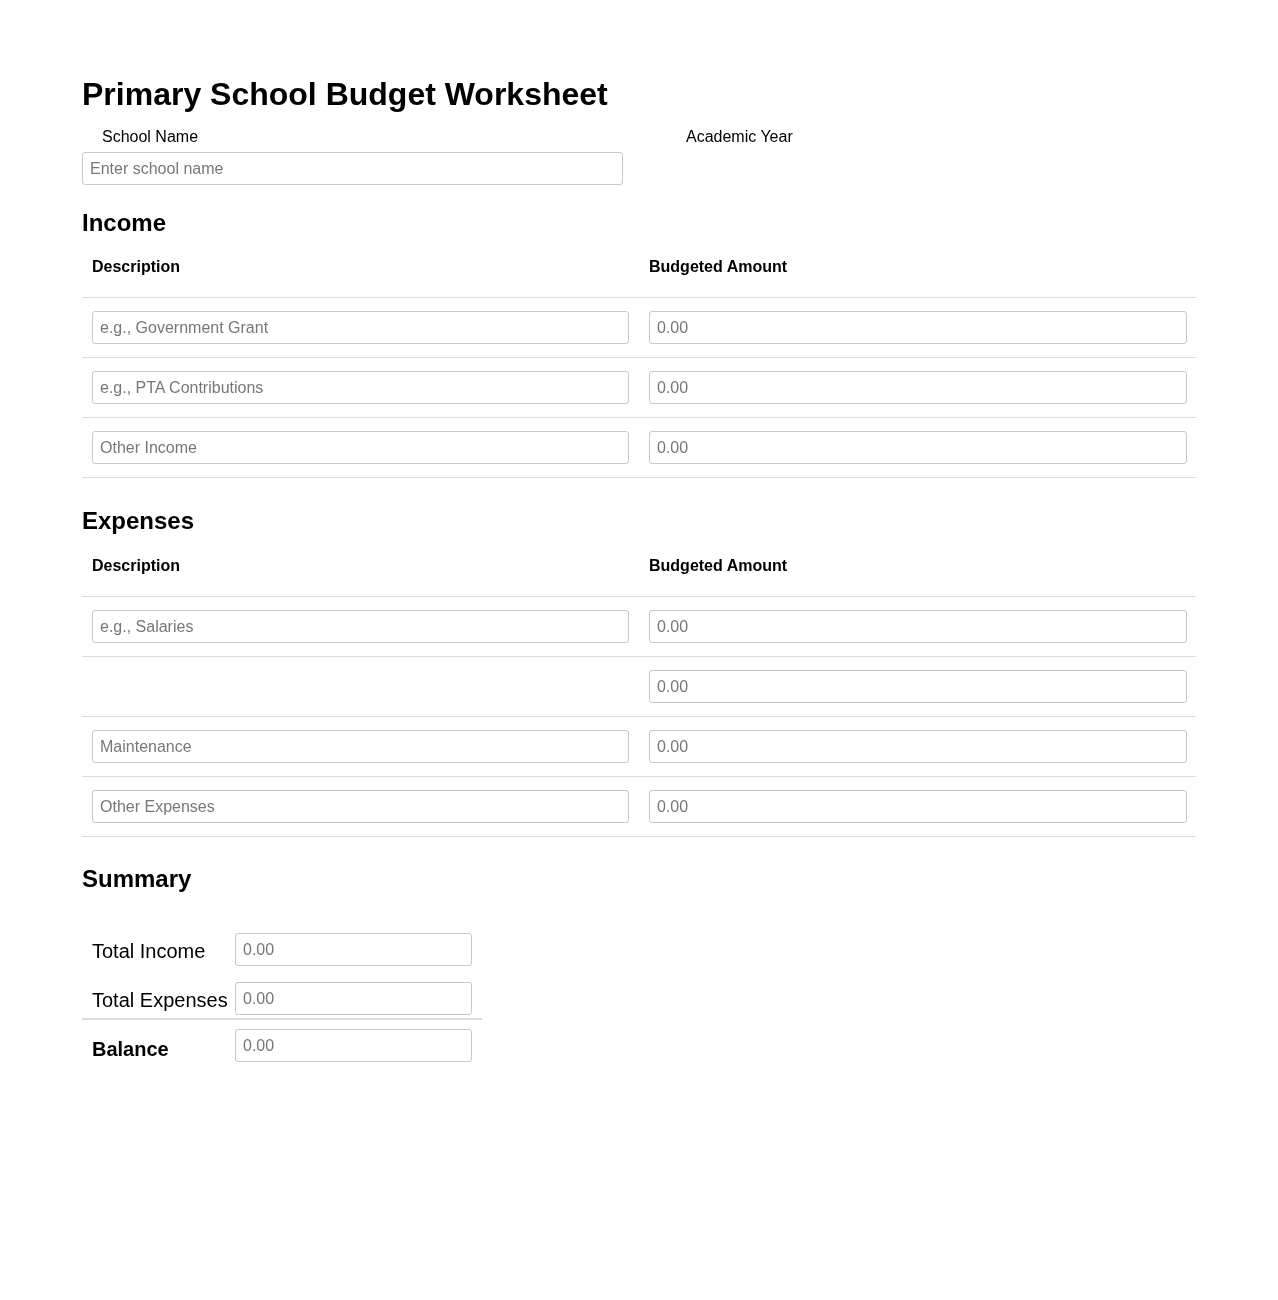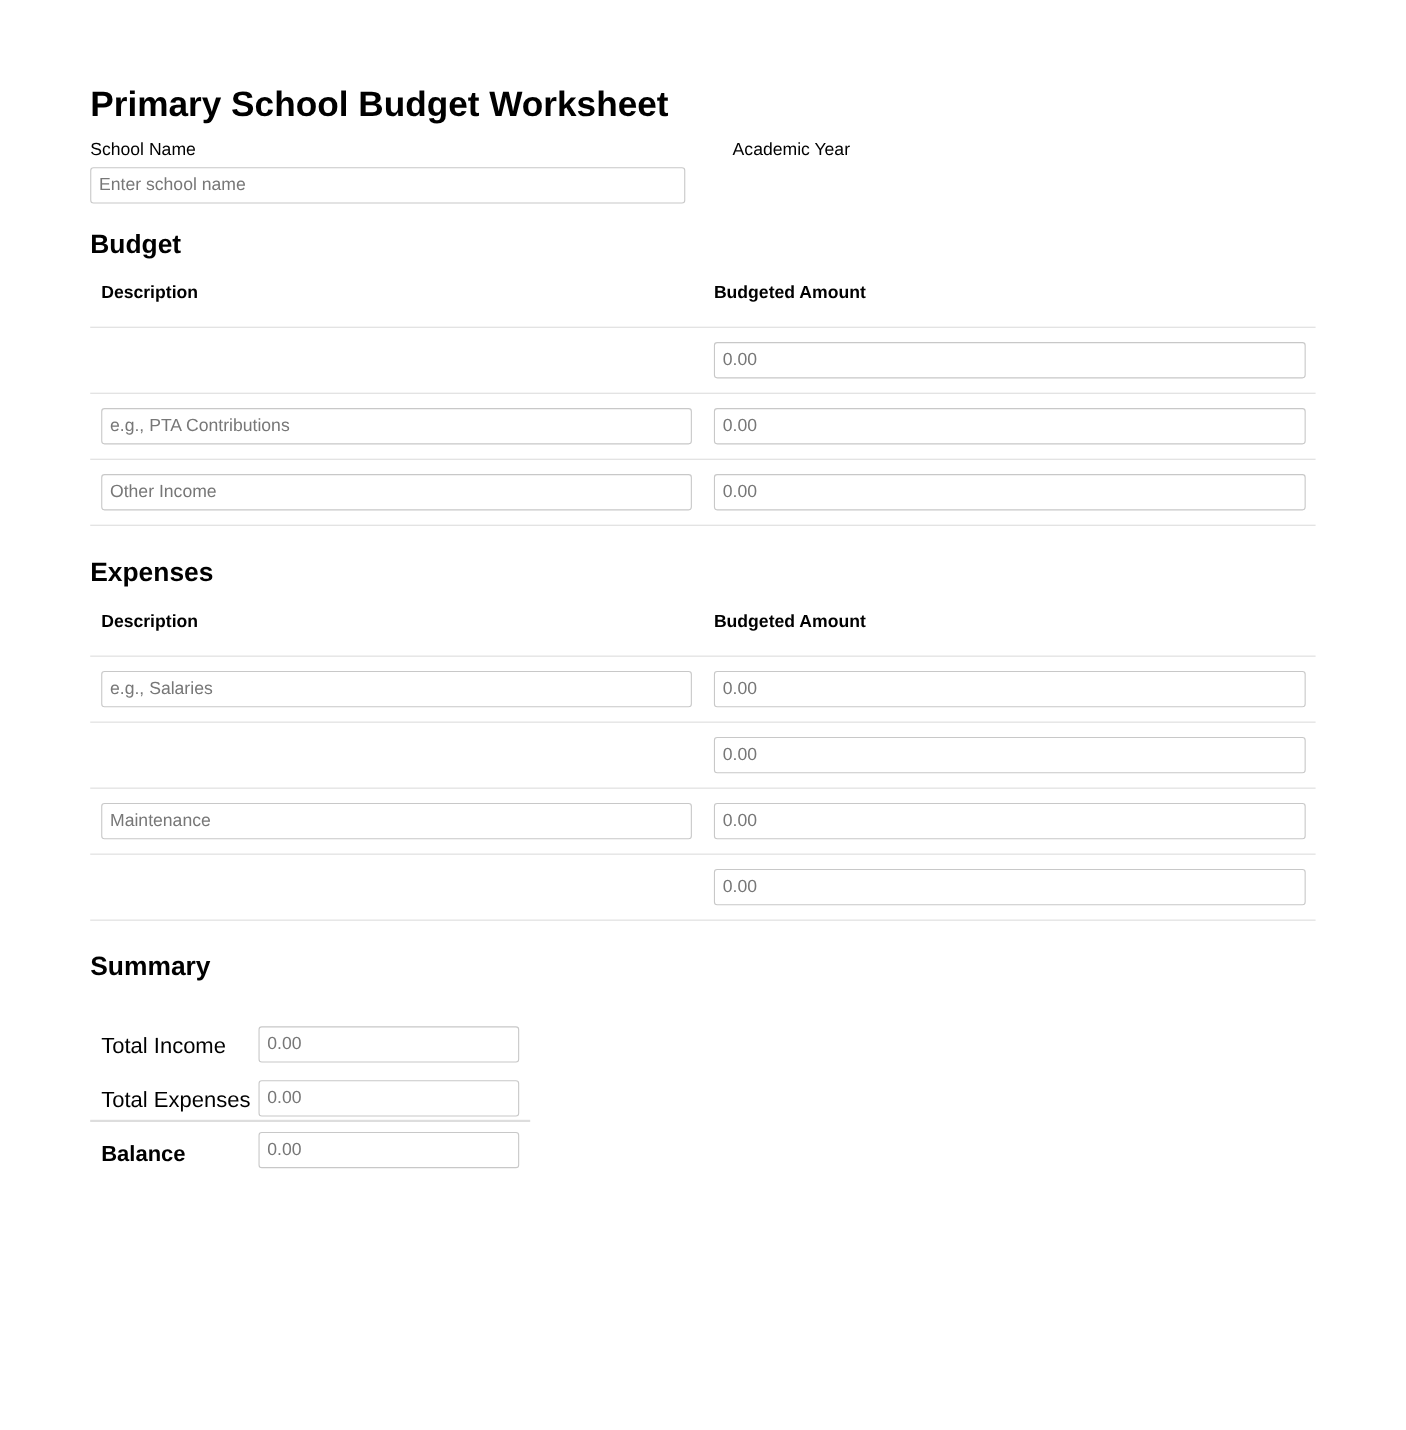--- a/index.html
+++ b/index.html
@@ -1,21 +1,21 @@
 <!DOCTYPE html>
 <html><head>
 <meta charset="utf-8">
 <style>
   html, body { margin: 0; padding: 0; background: #ffffff; }
   body { width: 1278px; height: 1300px; font-family: "Liberation Sans", sans-serif; color: #000; position: relative; }
   .page { position: absolute; left: 82px; top: 0; width: 1114px; }
   h1 { font-size: 32px; font-weight: bold; margin: 0; position: absolute; top: 74px; left: 0; line-height: 40px; text-align: right; }
   .meta { position: absolute; top: 128px; left: 0; width: 1114px; height: 60px; }
   .meta .field { position: absolute; top: 0; width: 541px; }
-  .meta .field label { display: block; font-size: 16px; line-height: 18px; margin-bottom: 6px; }
+  .meta .field label { display: block; font-size: 16px; line-height: 18px; margin-bottom: 6px; margin-left: 20px; }
   .meta .field.left { left: 0; }
   .meta .field.right { left: 584px; }
   input.txt { box-sizing: border-box; width: 100%; height: 33px; border: 1px solid #c8c8c8; border-radius: 3px; padding: 0 7px; font-family: "Liberation Sans", sans-serif; font-size: 16px; color: #1d4ed8; background: #fff; }
   input.txt::placeholder { color: #777; }
   h2 { font-size: 24px; font-weight: bold; margin: 0; position: absolute; left: 0; line-height: 28px; }
   .tbl { position: absolute; left: 0; width: 1114px; }
   .tbl .head { height: 58px; border-bottom: 1px solid #ddd; position: relative; }
   .tbl .head span { position: absolute; top: 19px; font-size: 16px; font-weight: bold; }
   .tbl .row { height: 59px; border-bottom: 1px solid #ddd; position: relative; }
   .tbl .row .c1 { position: absolute; left: 10px; top: 13px; width: 537px; }
@@ -37,27 +37,28 @@
   <div class="meta">
     <div class="field left">
       <label>School Name</label>
       <input class="txt" type="text" placeholder="Enter school name" style="">
     </div>
     <div class="field right">
       <label>Academic Year</label>
     </div>
   </div>
 
-  <h2 style="top:209px;">Budget</h2>
+  <h2 style="top:209px;">Income</h2>
   <div class="tbl" style="top:239px;">
     <div class="head">
       <span style="left:10px;">Description</span>
       <span style="left:567px;">Budgeted Amount</span>
     </div>
     <div class="row">
+      <div class="c1"><input class="txt" type="text" placeholder="e.g., Government Grant" style=""></div>
       <div class="c2"><input class="txt" type="text" placeholder="0.00" style=""></div>
     </div>
     <div class="row">
       <div class="c1"><input class="txt" type="text" placeholder="e.g., PTA Contributions" style=""></div>
       <div class="c2"><input class="txt" type="text" placeholder="0.00" style=""></div>
     </div>
     <div class="row">
       <div class="c1"><input class="txt" type="text" placeholder="Other Income" style=""></div>
       <div class="c2"><input class="txt" type="text" placeholder="0.00" style=""></div>
     </div>
@@ -74,20 +75,21 @@
       <div class="c2"><input class="txt" type="text" placeholder="0.00" style=""></div>
     </div>
     <div class="row">
       <div class="c2"><input class="txt" type="text" placeholder="0.00" style=""></div>
     </div>
     <div class="row">
       <div class="c1"><input class="txt" type="text" placeholder="Maintenance" style=""></div>
       <div class="c2"><input class="txt" type="text" placeholder="0.00" style=""></div>
     </div>
     <div class="row">
+      <div class="c1"><input class="txt" type="text" placeholder="Other Expenses" style=""></div>
       <div class="c2"><input class="txt" type="text" placeholder="0.00" style=""></div>
     </div>
   </div>
 
   <h2 style="top:865px;">Summary</h2>
   <div class="summary">
     <div class="srow">
       <span>Total Income</span>
       <div class="inp"><input class="txt" type="text" placeholder="0.00" style=""></div>
     </div>

